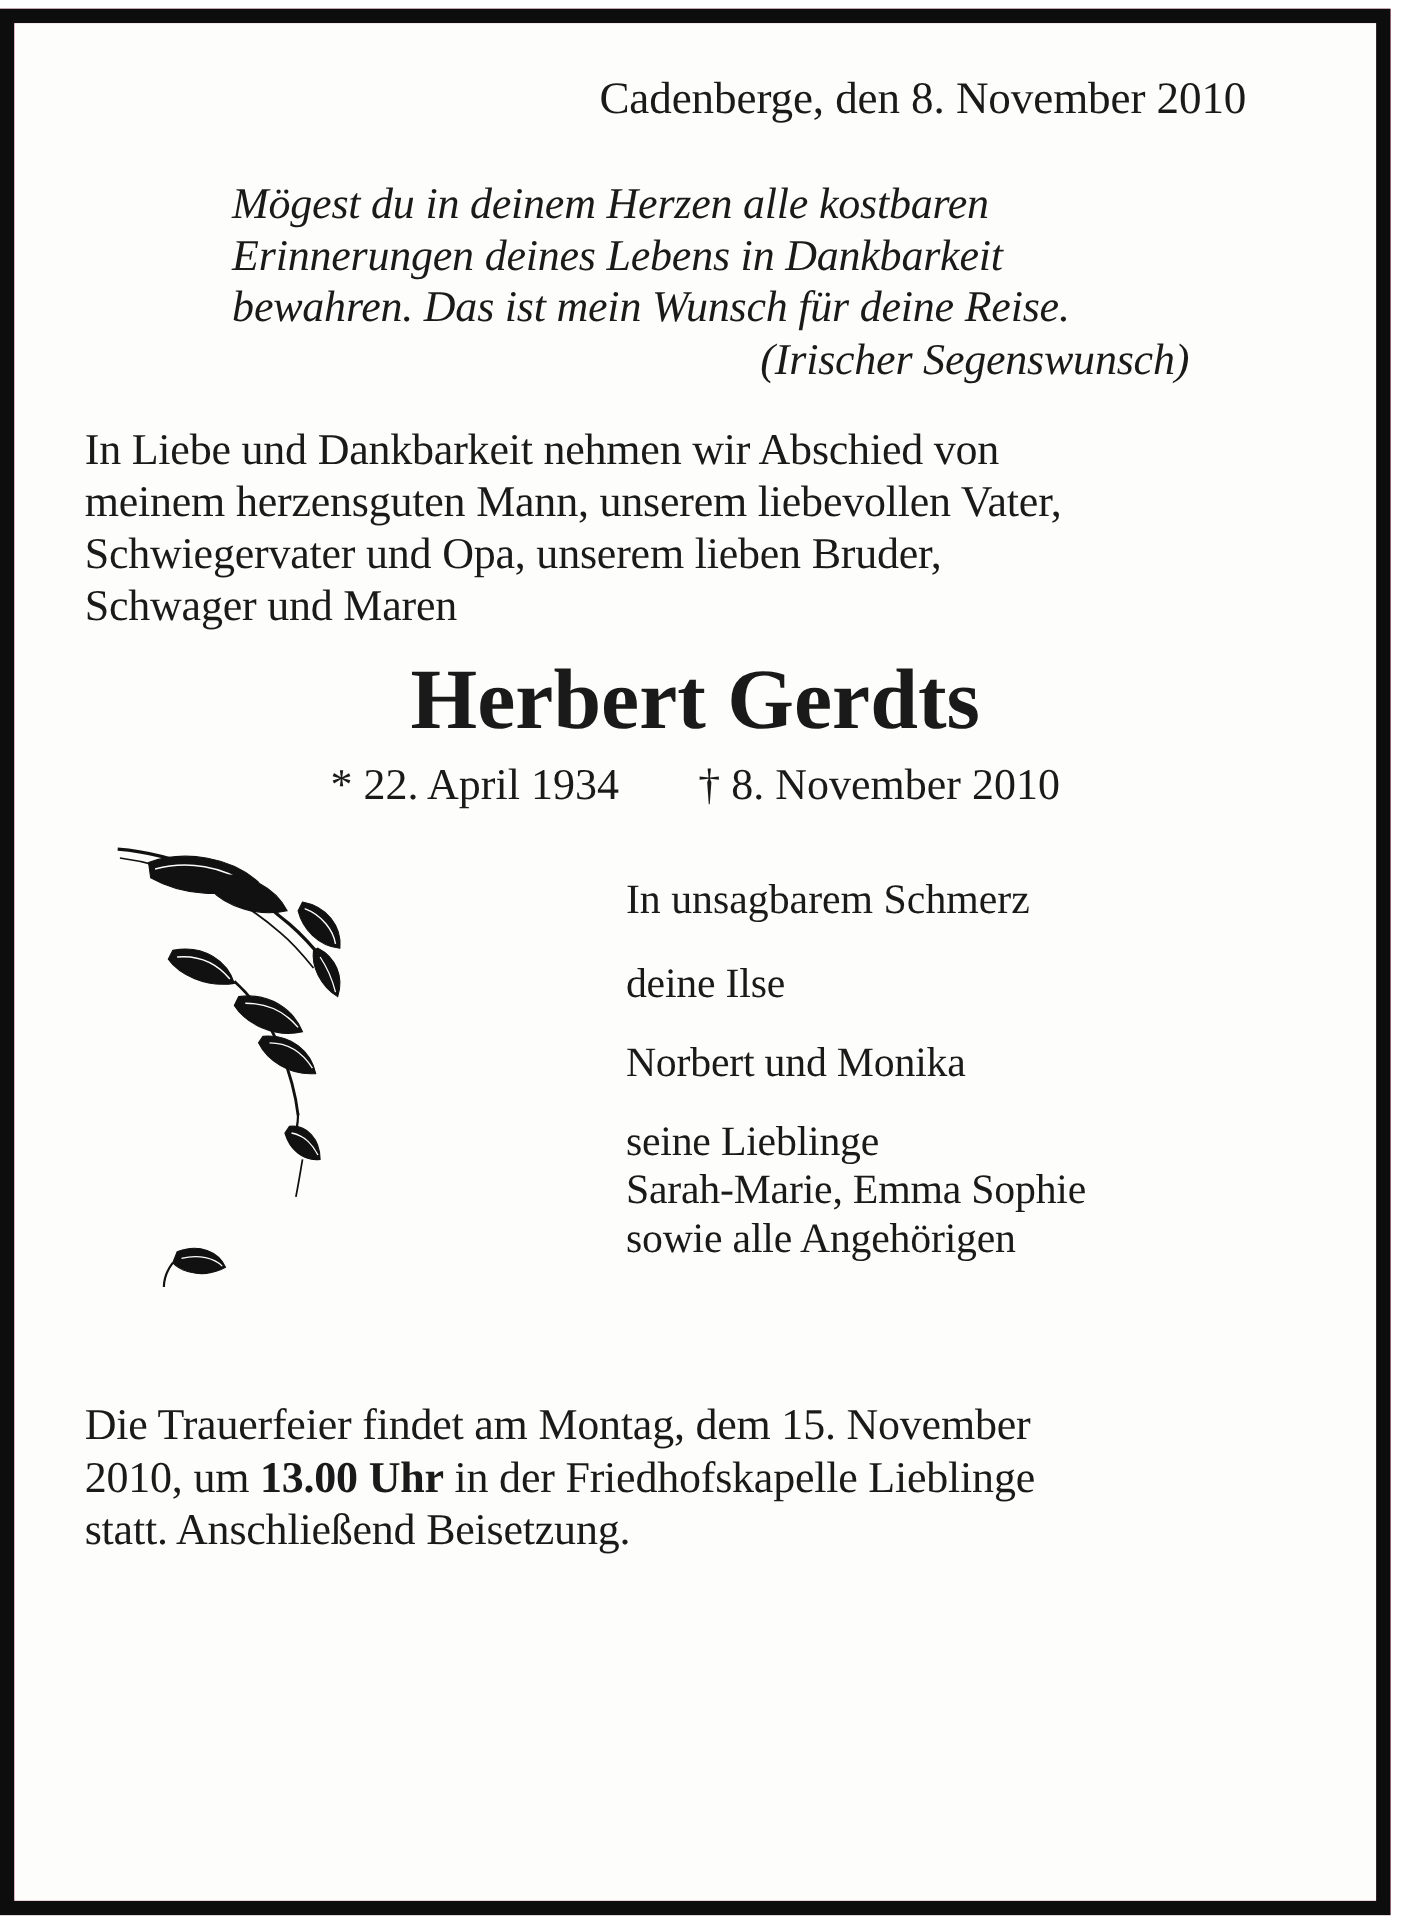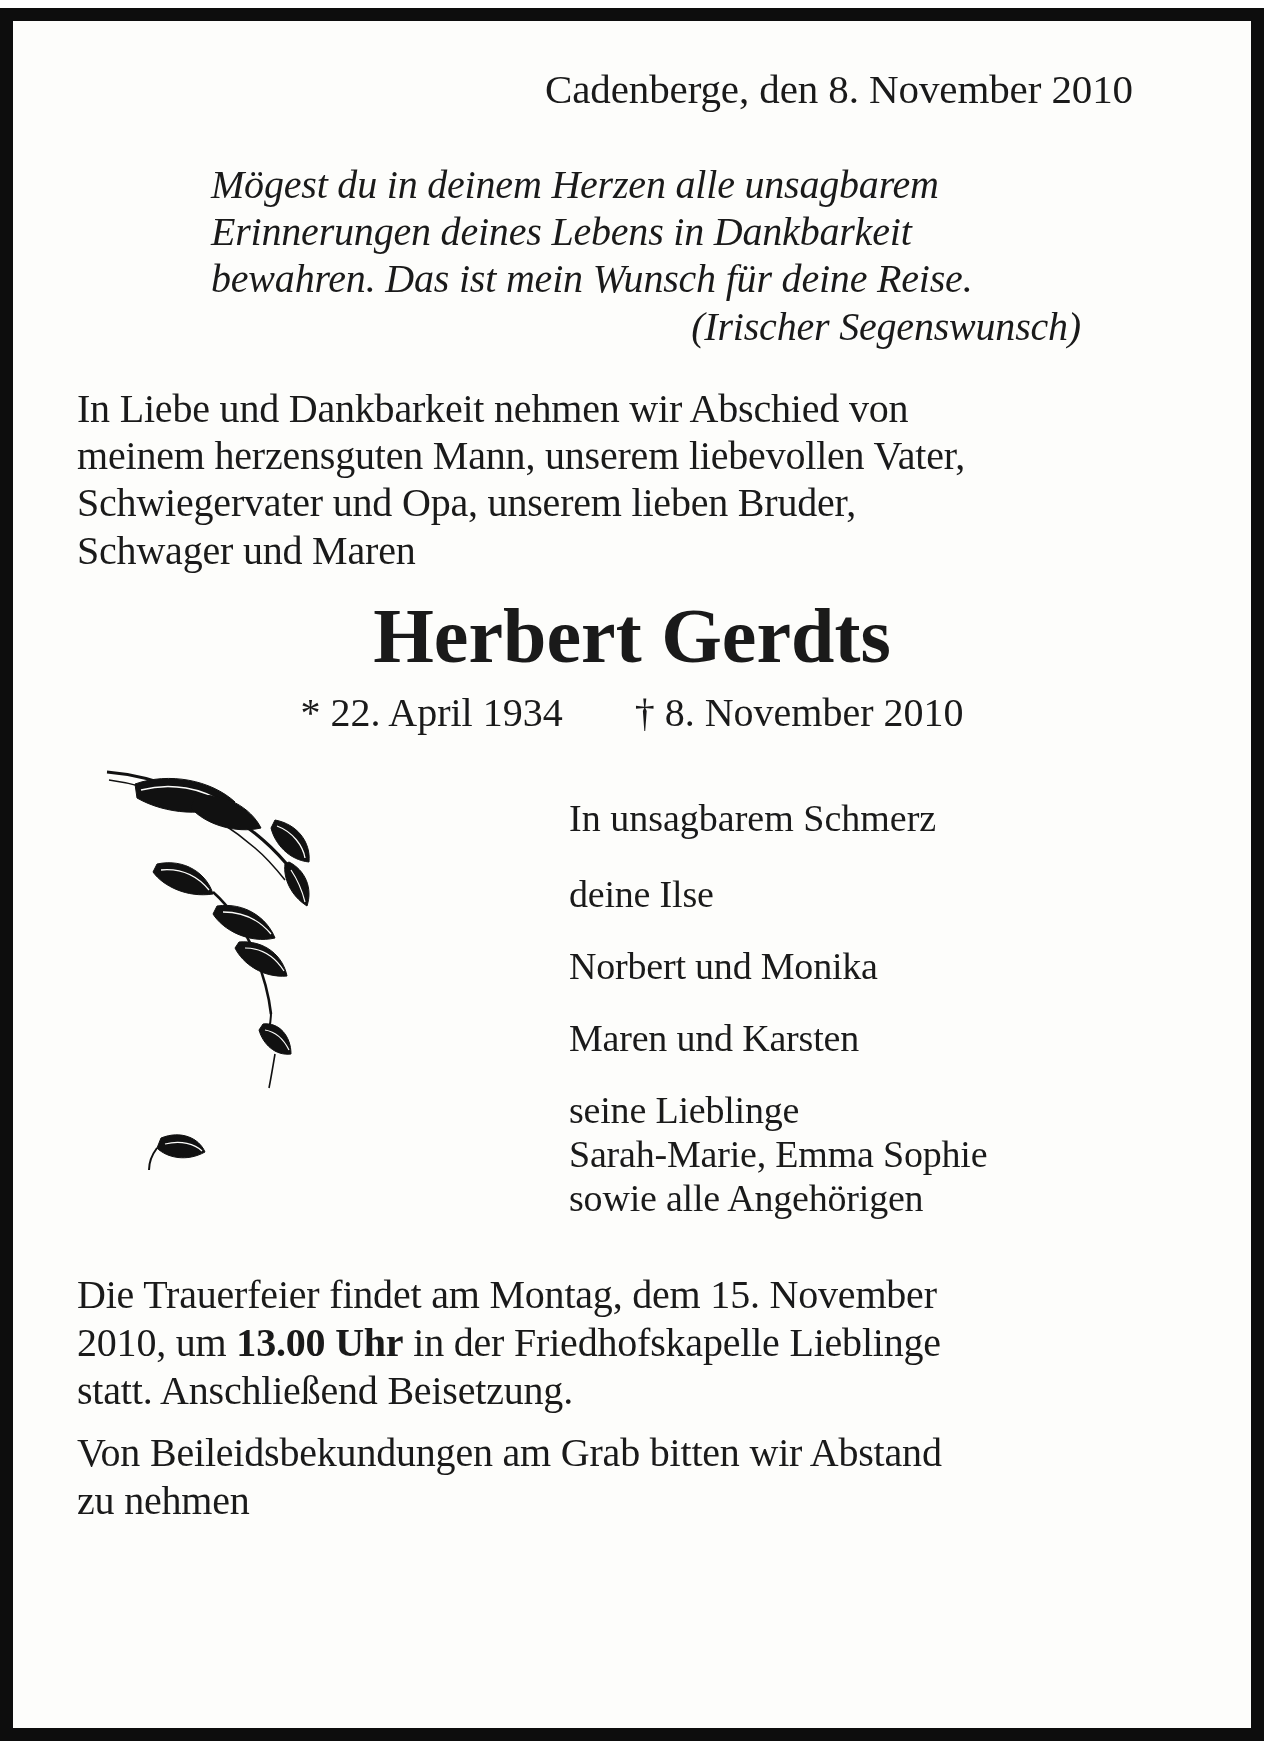--- a/index.html
+++ b/index.html
@@ -162,21 +162,21 @@
 </style>
 </head>
 <body>
 
 <div id="notice-card">
   <div id="notice-inner">
 
     <div class="place-date">Cadenberge, den 8. November 2010</div>
 
     <div class="verse">
-      <span>Mögest du in deinem Herzen alle unsagbarem</span>
+      <span>Mögest du in deinem Herzen alle kostbaren</span>
       <span>Erinnerungen deines Lebens in Dankbarkeit</span>
       <span>bewahren. Das ist mein Wunsch für deine Reise.</span>
       <span class="attrib">(Irischer Segenswunsch)</span>
     </div>
 
     <div class="lead">
       <div>In Liebe und Dankbarkeit nehmen wir Abschied von</div>
       <div>meinem herzensguten Mann, unserem liebevollen Vater,</div>
       <div>Schwiegervater und Opa, unserem lieben Bruder,</div>
       <div class="lastline">Schwager und Maren</div>
@@ -227,31 +227,26 @@
           <path d="M66,378 C82,374 96,378 103,385" fill="none" stroke="#fdfdfb" stroke-width="1.2"></path>
           <path d="M58,382 C52,390 50,398 50,404" fill="none" stroke-width="2"></path>
         </g>
       </svg>
     </div>
 
     <div class="mourners">
       <div class="intro">In unsagbarem Schmerz</div>
       <div class="who">deine Ilse</div>
       <div class="who">Norbert und Monika</div>
-      <div class="who">Maren und Karsten</div>
       <div class="who tight">seine Lieblinge</div>
       <div class="who tight">Sarah-Marie, Emma Sophie</div>
       <div class="who">sowie alle Angehörigen</div>
     </div>
 
     <div class="funeral">
       <div>Die Trauerfeier findet am Montag, dem 15. November</div>
       <div><span>2010, um </span><b>13.00 Uhr</b><span> in der Friedhofskapelle Lieblinge</span></div>
       <div class="lastline">statt. Anschließend Beisetzung.</div>
     </div>
 
-    <div class="request">
-      <div>Von Beileidsbekundungen am Grab bitten wir Abstand</div>
-      <div class="lastline">zu nehmen</div>
-    </div>
 
   </div>
 </div>
 
 </body></html>

